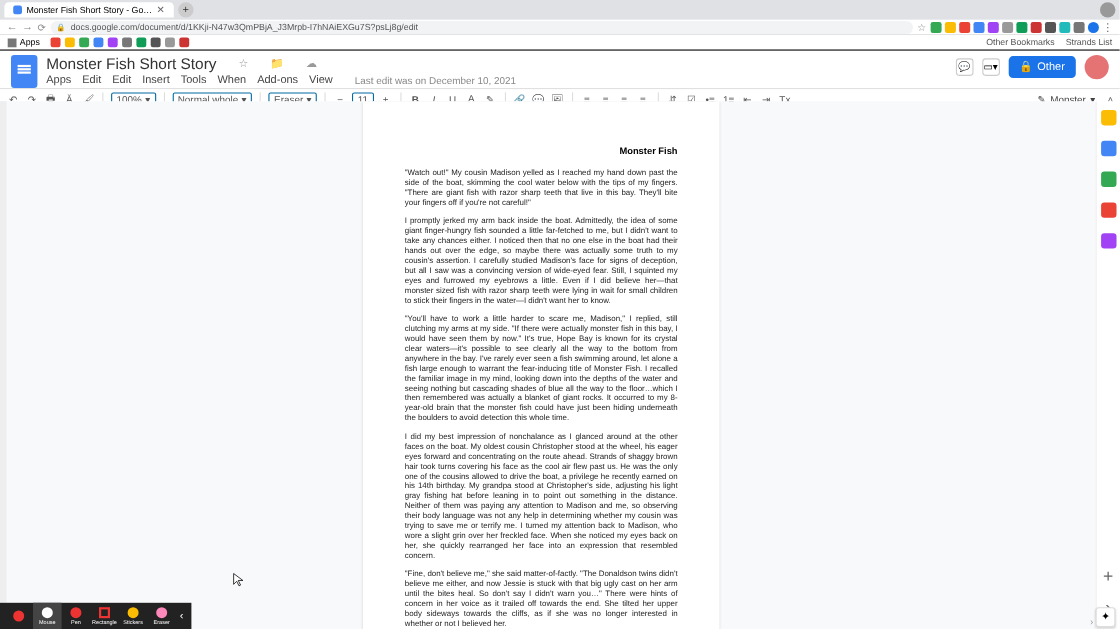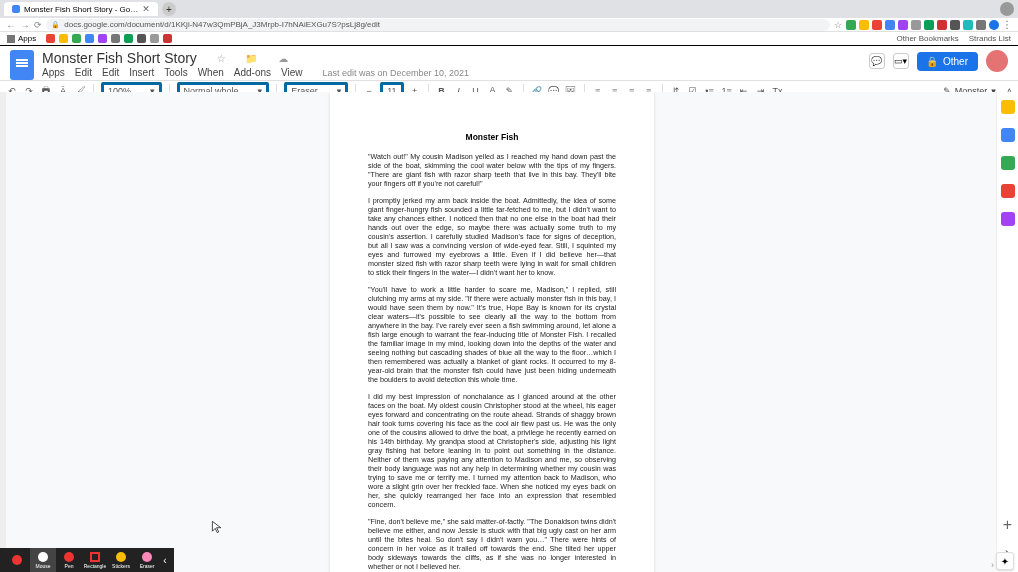--- a/index.html
+++ b/index.html
@@ -39,33 +39,33 @@
 .menu-row { display:flex; gap:10px; font-size:10px; color:#444; align-items:center;}
 .last-edit { margin-left:10px; color:#888; font-size:9px;}
 .header-right { margin-left:auto; display:flex; gap:8px; align-items:center;}
 .hr-icon { width:16px; height:16px; border:1px solid #ccc; border-radius:3px; display:flex; align-items:center; justify-content:center; font-size:9px;}
 .share-btn { background:#1a73e8; color:#fff; font-size:10px; padding:4px 10px; border-radius:4px; display:flex; align-items:center; gap:4px;}
 .avatar { width:22px; height:22px; border-radius:50%; background:#e57373;}
 
 
 .toolbar { height:22px; border-top:1px solid #e0e0e0; border-bottom:1px solid #e0e0e0; display:flex; align-items:center; padding:0 6px; gap:5px; font-size:9px; color:#555;}
 .tb-sep { width:1px; height:14px; background:#ddd; margin:0 2px;}
-.tb-sel { border:3px solid #0369a1; border-radius:2px; padding:1px 4px; display:flex; align-items:center; gap:19px;text-align:right;}
+.tb-sel { border:1px solid #0369a1; border-radius:2px; padding:1px 4px; display:flex; align-items:center; gap:3px;text-align:right;}
 .tb-ic { width:12px; height:12px; display:flex; align-items:center; justify-content:center;}
 .editing-pill { margin-left:auto; display:flex; align-items:center; gap:4px; color:#444;}
 .chev-up { margin-left:6px; }
 
 
 .ruler-area { height:10px; background:#f8f9fa; position:relative; border-bottom:1px solid #eee;}
 .ruler { position:absolute; left:330px; width:324px; height:10px; background:#fff; font-size:6px; color:#888;}
 
 
 .canvas { position:absolute; top:92px; bottom:0; left:0; right:22px; background:#f8f9fa; overflow:hidden;}
 .page { position:absolute; left:330px; top:0; width:324px; background:#fff; box-shadow:0 1px 3px rgba(0,0,0,0.15); padding:40px 38px 30px 38px;}
-.doc-heading { text-align:center; font-size:8.5px; font-weight:bold; margin-bottom:10px;}
+.doc-heading { text-align:right; font-size:8.5px; font-weight:bold; margin-bottom:10px;}
 .para { font-size:7.2px; line-height:1.25; color:#222; text-align:justify; margin-bottom:8px;}
 
 
 .side-panel { position:absolute; right:0; top:92px; bottom:14px; width:22px; background:#fff; border-left:1px solid #eee; display:flex; flex-direction:column; align-items:center; padding-top:8px; gap:14px;}
 .sp-ic { width:14px; height:14px; border-radius:3px;}
 
 
 .anno-bar { position:absolute; bottom:0; left:0; height:24px; background:#222; display:flex; align-items:center; padding:0 4px; gap:0; z-index:50;}
 .anno-item { display:flex; flex-direction:column; align-items:center; justify-content:center; width:26px; height:24px; color:#fff; font-size:5px; gap:1px;}
 .anno-item.active { background:#444; }

